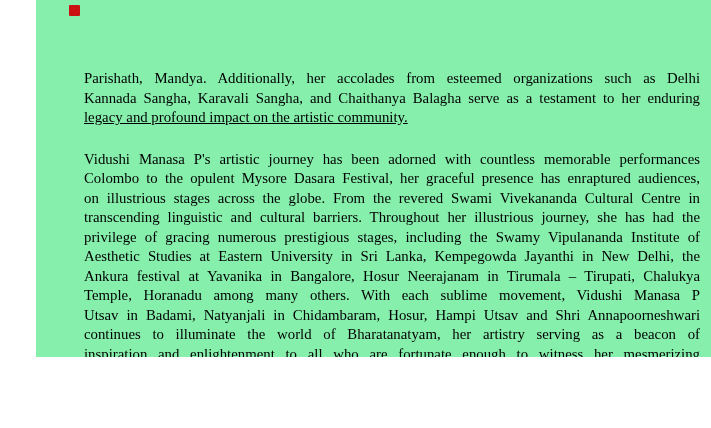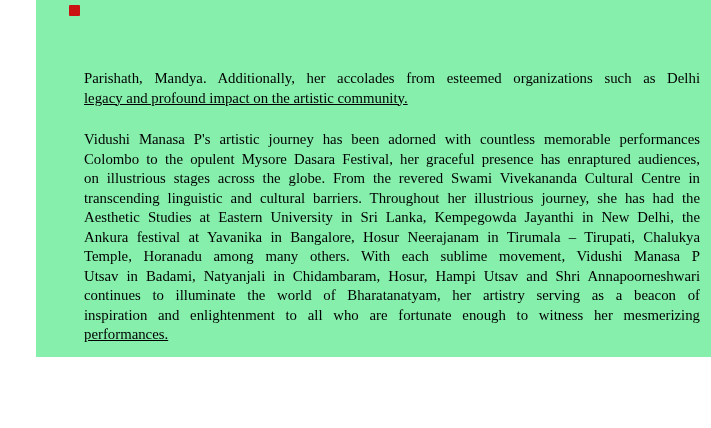--- a/index.html
+++ b/index.html
@@ -54,27 +54,29 @@
 </style>
 </head>
 <body>
 
 <div class="page">
   <div class="marker" style="background-color: rgb(203, 18, 18);"></div>
 
   <div class="doc">
     <div class="paragraph">
         <div class="line">Parishath, Mandya. Additionally, her accolades from esteemed organizations such as Delhi</div>
+        <div class="line">Kannada Sangha, Karavali Sangha, and Chaithanya Balagha serve as a testament to her enduring</div>
         <div class="line">legacy and profound impact on the artistic community.</div>
       </div>
     <div class="paragraph">
         <div class="line">Vidushi Manasa P's artistic journey has been adorned with countless memorable performances</div>
         <div class="line">Colombo to the opulent Mysore Dasara Festival, her graceful presence has enraptured audiences,</div>
         <div class="line">on illustrious stages across the globe. From the revered Swami Vivekananda Cultural Centre in</div>
         <div class="line">transcending linguistic and cultural barriers. Throughout her illustrious journey, she has had the</div>
+        <div class="line">privilege of gracing numerous prestigious stages, including the Swamy Vipulananda Institute of</div>
         <div class="line">Aesthetic Studies at Eastern University in Sri Lanka, Kempegowda Jayanthi in New Delhi, the</div>
         <div class="line">Ankura festival at Yavanika in Bangalore, Hosur Neerajanam in Tirumala – Tirupati, Chalukya</div>
         <div class="line">Temple, Horanadu among many others. With each sublime movement, Vidushi Manasa P</div>
         <div class="line">Utsav in Badami, Natyanjali in Chidambaram, Hosur, Hampi Utsav and Shri Annapoorneshwari</div>
         <div class="line">continues to illuminate the world of Bharatanatyam, her artistry serving as a beacon of</div>
         <div class="line">inspiration and enlightenment to all who are fortunate enough to witness her mesmerizing</div>
         <div class="line">performances.</div>
       </div>
   </div>
 </div>

